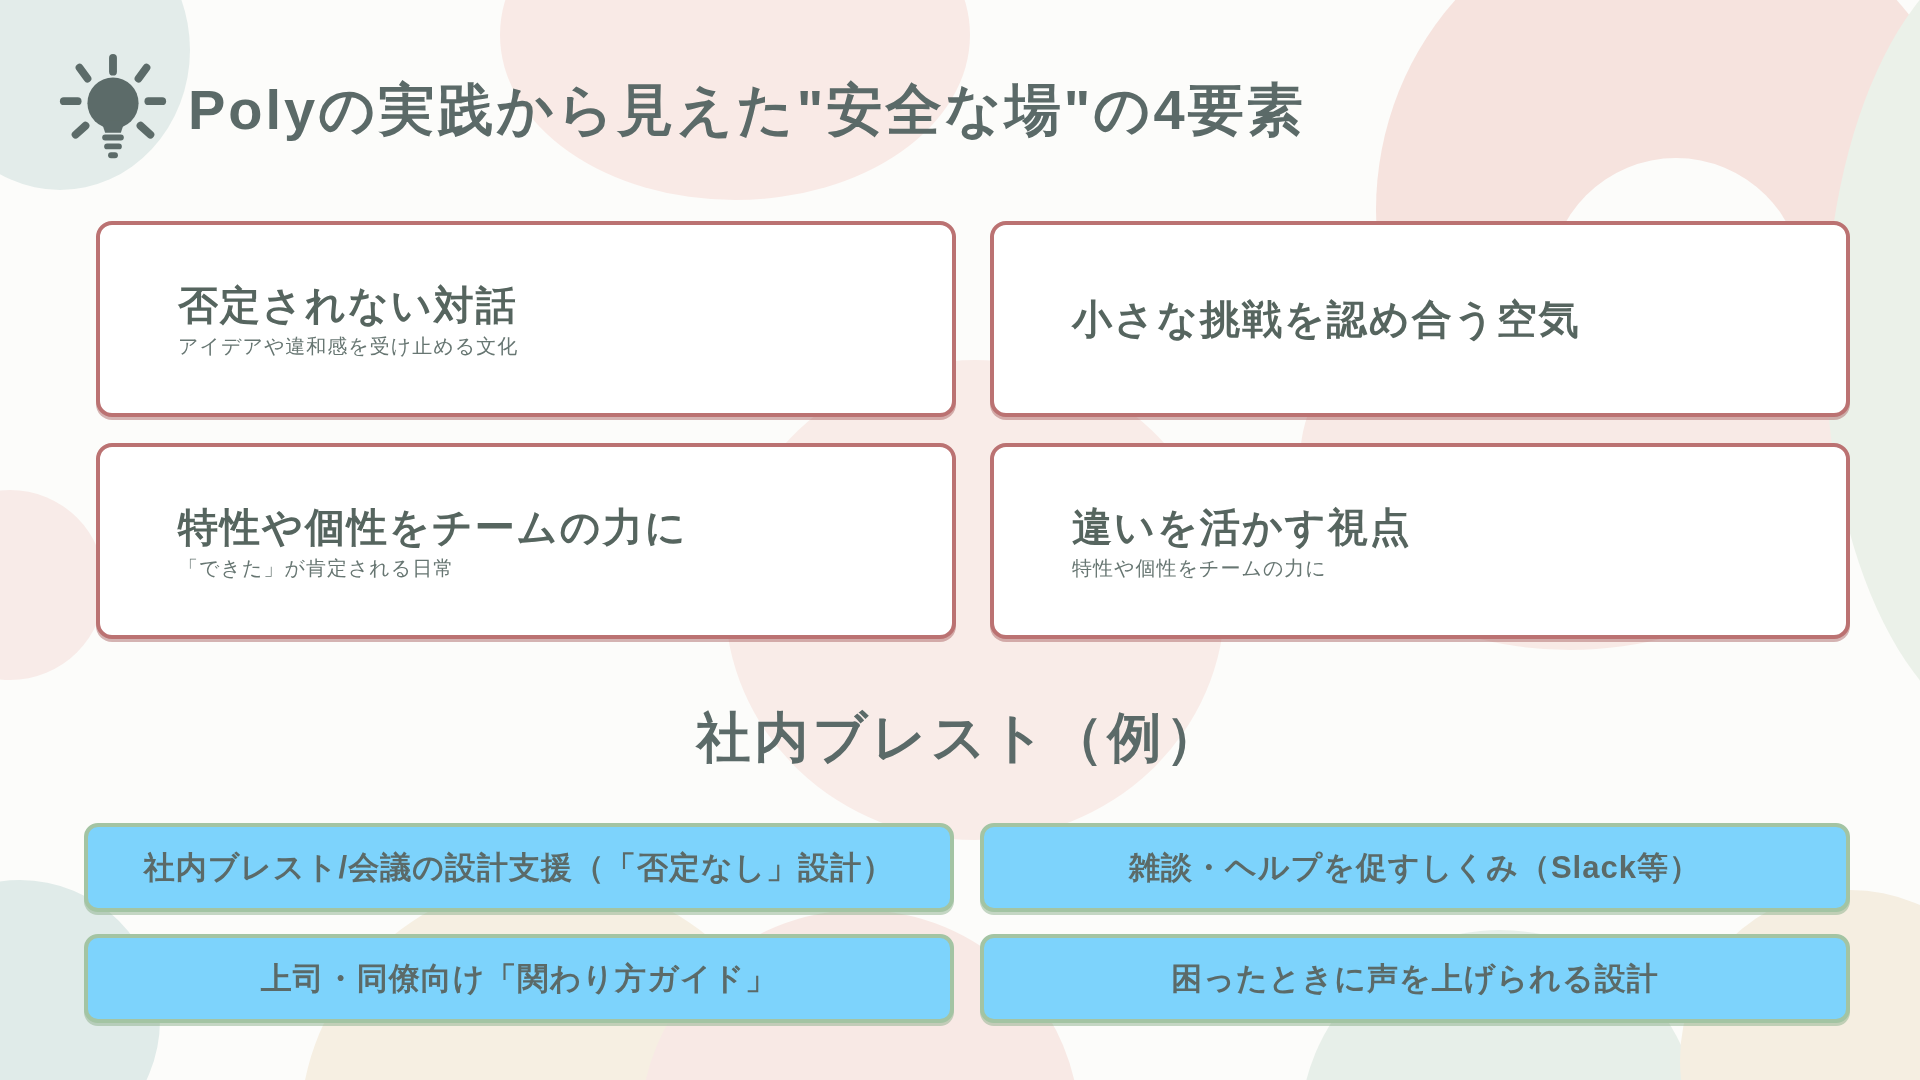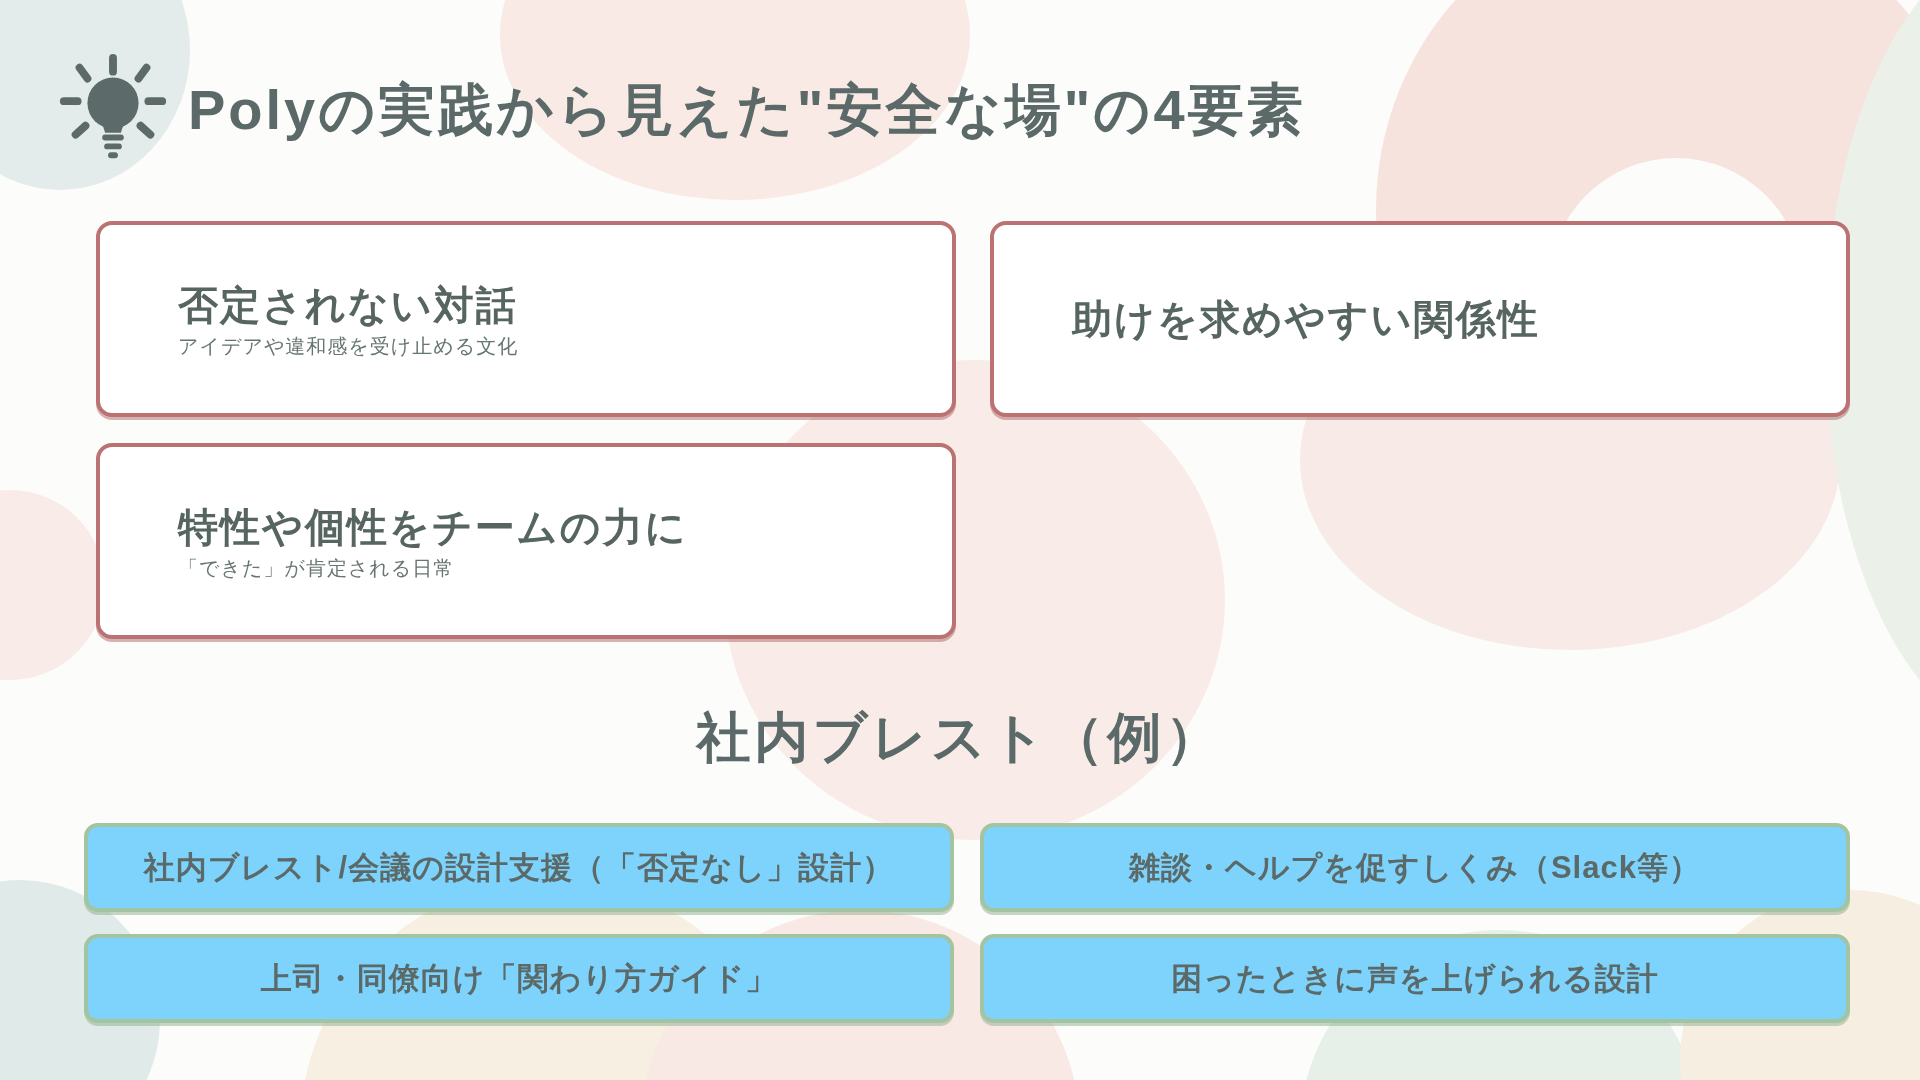--- a/index.html
+++ b/index.html
@@ -104,25 +104,29 @@
     </svg>
     <h1 class="title">Polyの実践から見えた"安全な場"の4要素</h1>
   </header>
 
   <section class="factors">
     <div class="fcard">
       <div class="t">否定されない対話</div>
       <div class="d">アイデアや違和感を受け止める文化</div>
     </div>
     <div class="fcard">
-      <div class="t">助けを求めやすい関係性</div>
+      <div class="t">小さな挑戦を認め合う空気</div>
     </div>
     <div class="fcard">
       <div class="t">特性や個性をチームの力に</div>
       <div class="d">「できた」が肯定される日常</div>
+    </div>
+    <div class="fcard">
+      <div class="t">違いを活かす視点</div>
+      <div class="d">特性や個性をチームの力に</div>
     </div>
   </section>
 
   <h2 class="sup-title">社内ブレスト（例）</h2>
 
   <section class="support">
     <div class="scard">社内ブレスト/会議の設計支援（「否定なし」設計）</div>
     <div class="scard">雑談・ヘルプを促すしくみ（Slack等）</div>
     <div class="scard">上司・同僚向け「関わり方ガイド」</div>
     <div class="scard">困ったときに声を上げられる設計</div>

